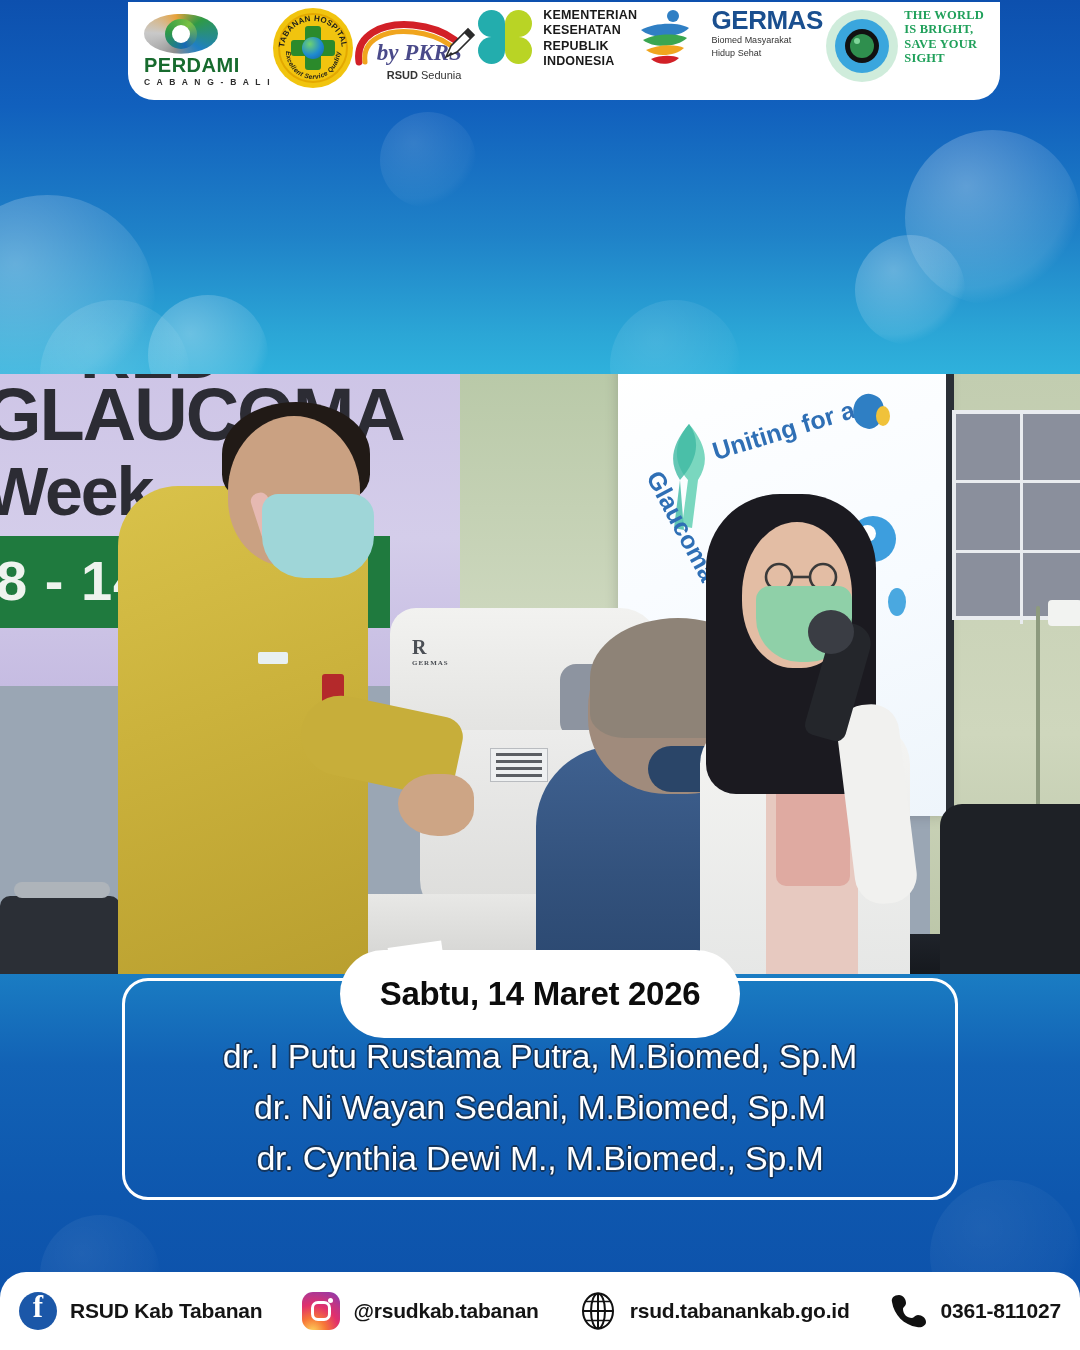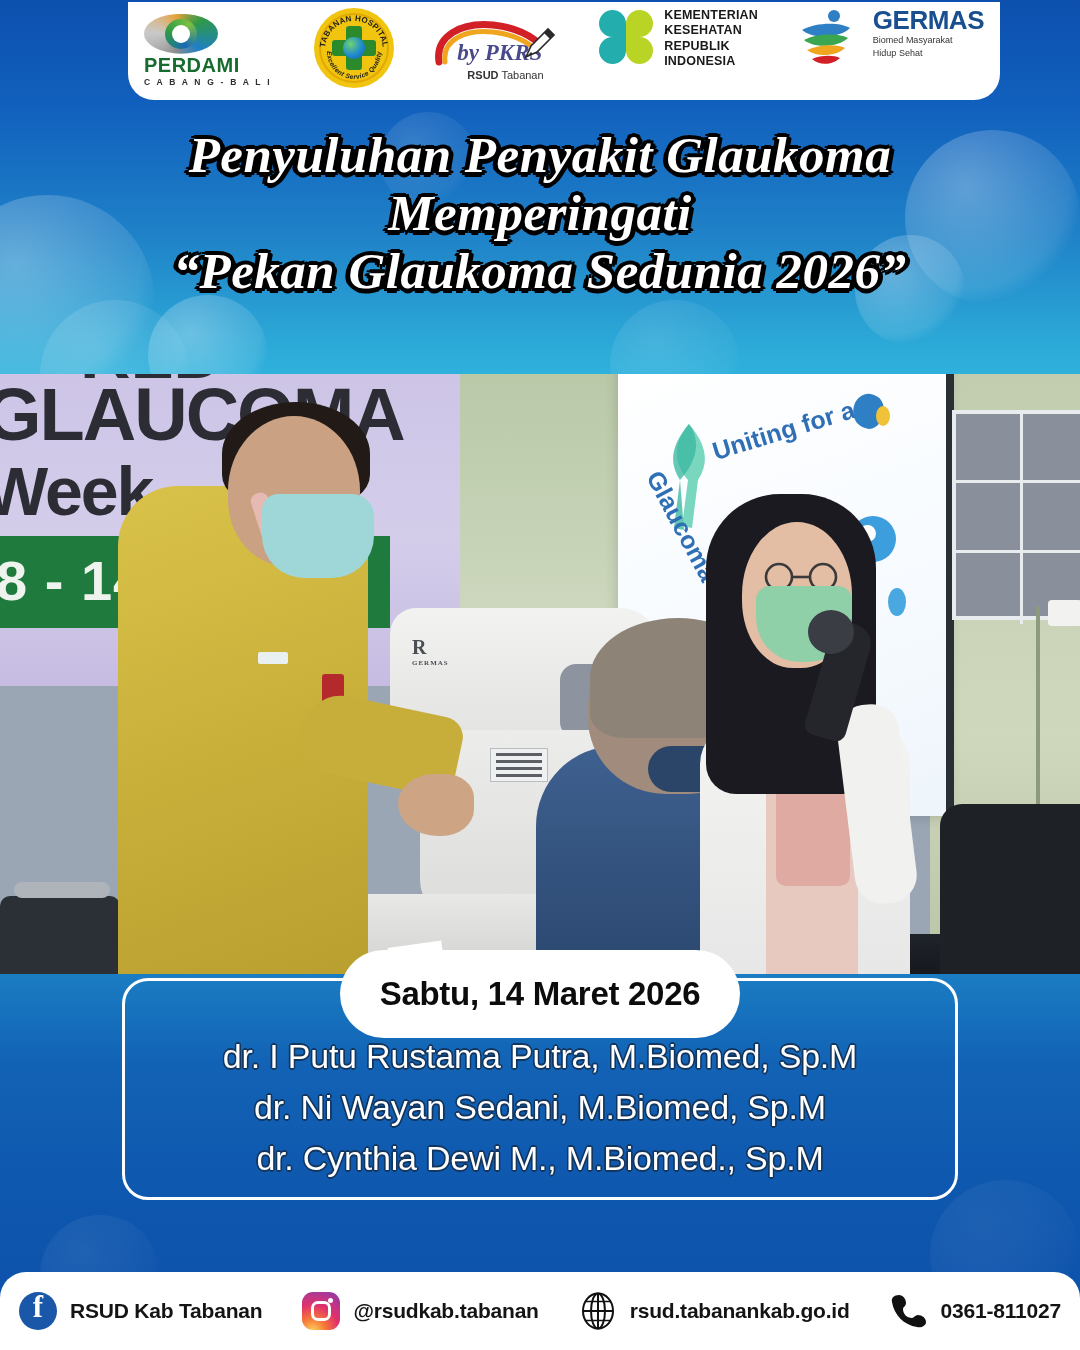--- a/index.html
+++ b/index.html
@@ -286,21 +286,21 @@
     </div>
 
     <div class="logo pkrs">
       <svg class="pkrs-swoosh" viewBox="0 0 110 46">
         <path d="M4,42 C0,16 26,2 58,5 C78,7 92,14 100,20" stroke="#d22027" stroke-width="7" fill="none" stroke-linecap="round"></path>
         <path d="M10,42 C7,20 30,9 58,12 C76,14 88,20 95,25" stroke="#f0a51e" stroke-width="5" fill="none" stroke-linecap="round"></path>
       </svg>
       <div class="pkrs-word">by PKRS</div>
       <div class="pkrs-sub">
         <b>RSUD</b>
-        <span>Tabanan</span>
+        <span>Sedunia</span>
       </div>
       <svg class="pencil" viewBox="0 0 34 34">
         <path d="M3,31 L8,20 L25,3 L31,9 L14,26 Z" fill="#fff" stroke="#2b2b2b" stroke-width="1.6"></path>
         <path d="M25,3 L31,9 L27,13 L21,7 Z" fill="#2b2b2b"></path>
         <path d="M3,31 L8,26 L10,28 Z" fill="#2b2b2b"></path>
       </svg>
     </div>
 
     <div class="logo kemenkes">
       <div class="clover">
@@ -325,27 +325,37 @@
         <path d="M7,42 C19,36 38,36 45,40 C37,48 17,50 7,42 Z" fill="#f0a51e"></path>
         <path d="M12,51 C21,47 34,47 40,50 C33,57 19,58 12,51 Z" fill="#d22027"></path>
       </svg>
       <div>
         <div class="germas-word">GERMAS</div>
         <div class="germas-sub">Biomed Masyarakat</div>
         <div class="germas-sub">Hidup Sehat</div>
       </div>
     </div>
 
+    <div class="logo worldsight">
+      <svg class="ws-globe" viewBox="0 0 76 76">
+        <circle cx="38" cy="38" r="36" fill="#bfe6cf" opacity=".75"></circle>
+        <circle cx="38" cy="38" r="27" fill="#3aa6dd"></circle>
+        <circle cx="38" cy="38" r="17" fill="#111"></circle>
+        <circle cx="38" cy="38" r="12" fill="#2f8f4e"></circle>
+        <circle cx="33" cy="33" r="3" fill="#7fd69a"></circle>
+      </svg>
+      <div class="ws-text">
+        <div>THE WORLD</div>
+        <div>IS BRIGHT,</div>
+        <div>SAVE YOUR</div>
+        <div>SIGHT</div>
+      </div>
+    </div>
   </div>
 
-  <div class="title">
-    <div>Penyuluhan Penyakit Glaukoma</div>
-    <div>Memperingati</div>
-    <div>“Pekan Glaukoma Sedunia 2026”</div>
-  </div>
 
   <div class="photo">
     <div class="ph wall-green"></div>
     <div class="ph wall-right"></div>
 
     <div class="ph banner">
       <div class="bg1"></div>
       <div class="top-partial">RLD</div>
       <div class="gl">GLAUCOMA</div>
       <div class="wk">Week</div>

